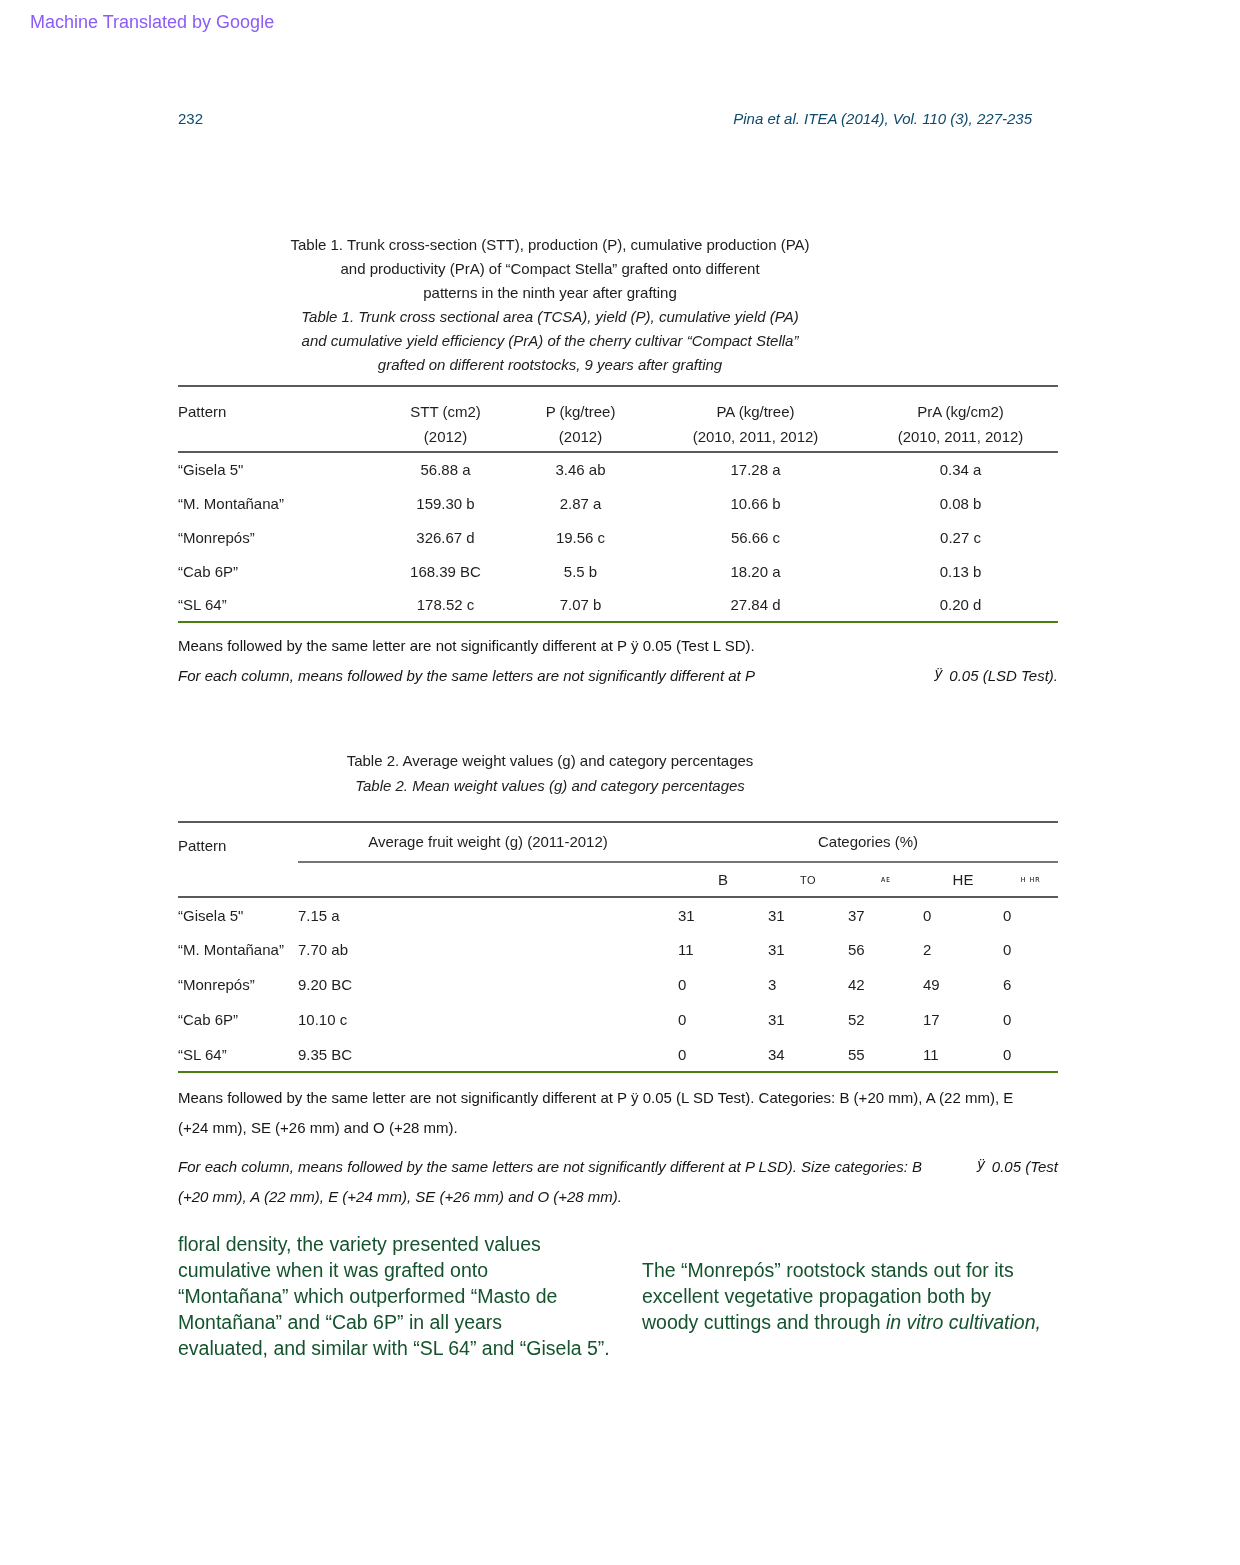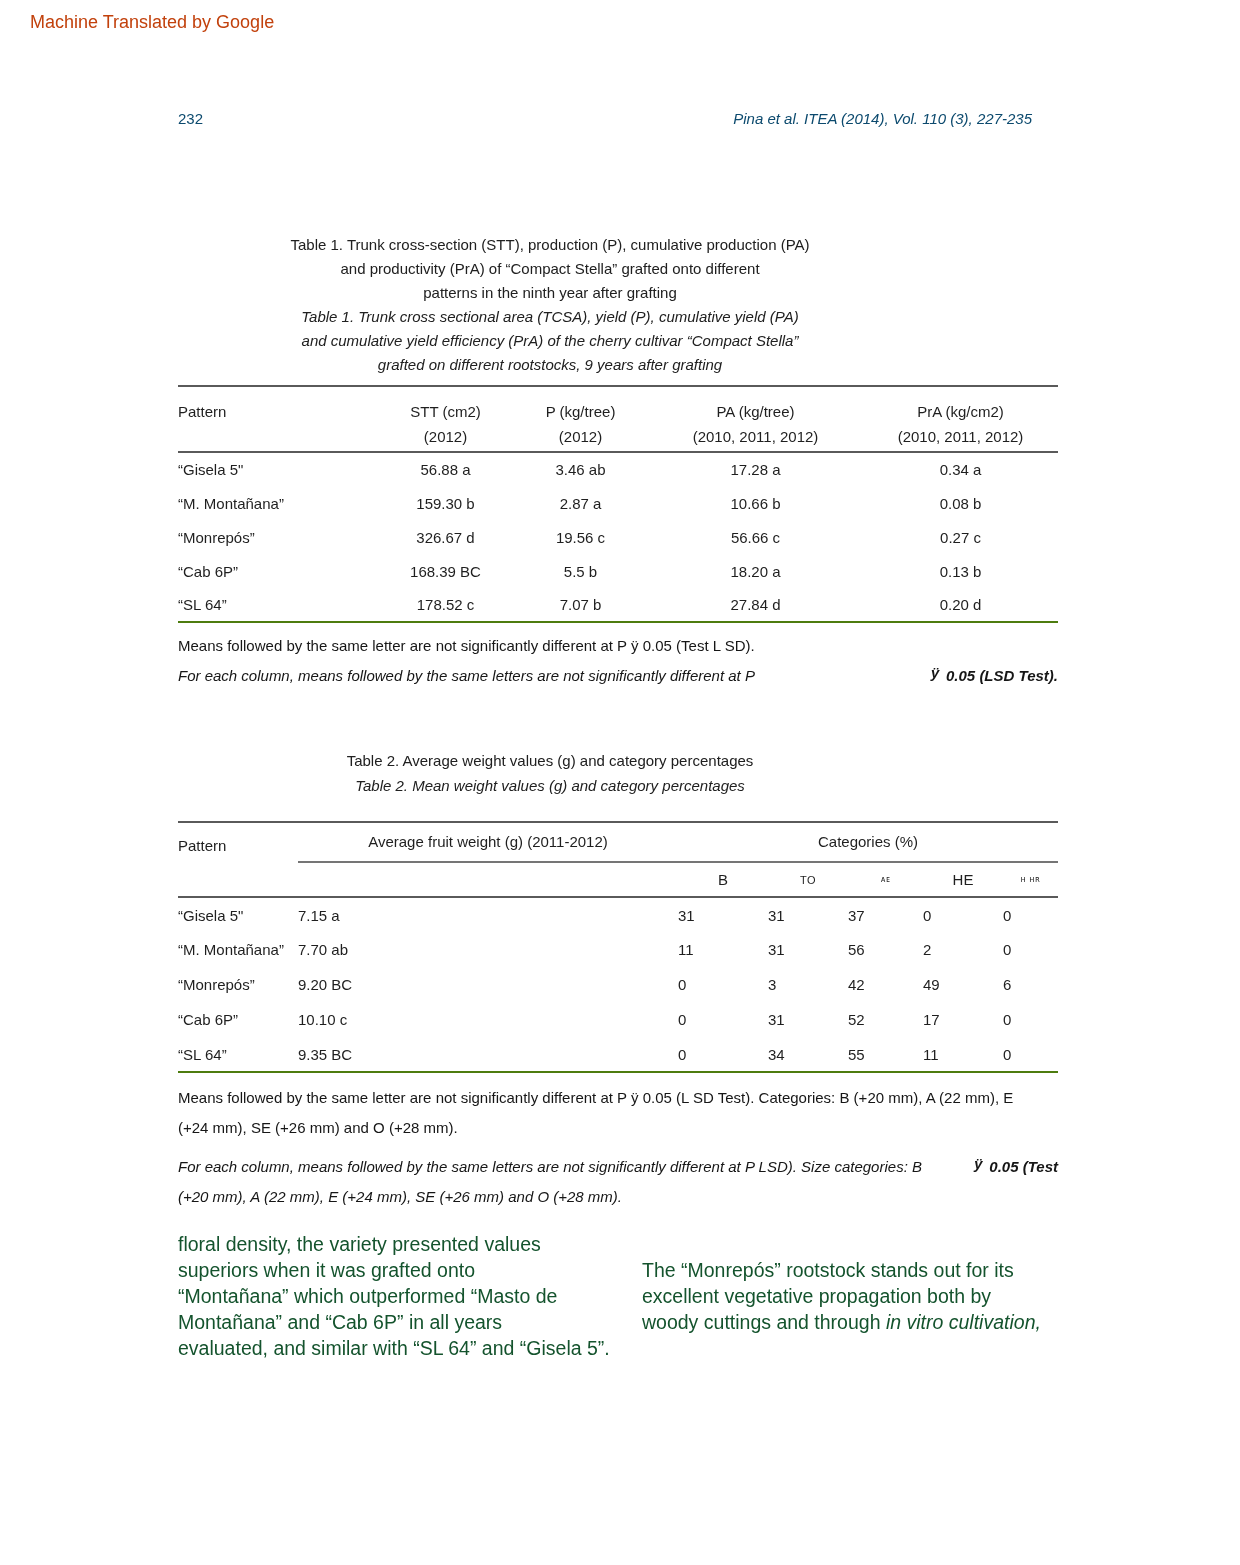--- a/index.html
+++ b/index.html
@@ -6,21 +6,21 @@
   html, body { background: #ffffff; }
   body {
     width: 1240px; height: 1565px;
     font-family: "Liberation Sans", sans-serif;
     color: #1b1b1b;
     position: relative;
     overflow: hidden;
   }
   .banner {
     position: absolute; top: 12px; left: 30px;
-    font-size: 18px; color: #c2410c;
+    font-size: 18px; color: #8b5cf6;
   }
   .content { position: absolute; left: 178px; top: 110px; width: 880px; }
 
   .page-head { display: flex; justify-content: space-between; font-size: 15px; color: #0c4a6e; }
   .page-num { }
   .citation { font-style: italic; padding-right: 26px; }
 
   .caption-block { margin-top: 106px; width: 744px; text-align: center; font-size: 15px; line-height: 24px; color: #202020; }
   .caption-block.t2 { margin-top: 64px; line-height: 25px; }
   .cap-es { font-style: italic; }
@@ -45,21 +45,21 @@
   .t2-table tbody td { height: 35px; vertical-align: middle; }
   .t2-table tbody td.col-pattern { text-align: left; }
   .sub-b, .sub-he { font-size: 15px; }
   .sub-to { font-size: 11px; letter-spacing: 0.5px; }
   .sub-tiny { font-size: 8px; font-family: "DejaVu Sans", sans-serif; letter-spacing: 0.5px; }
 
   .note { font-size: 15px; margin-top: 14px; color: #161616; }
   .note + .note { margin-top: 13px; }
   .note-flex { display: flex; justify-content: space-between; align-items: baseline; }
   .italic { font-style: italic; gap: 12px; }
-  .sig-right { font-style: italic; white-space: nowrap; font-weight: bold; }
+  .sig-right { font-style: italic; white-space: nowrap; }
   .sig-sym { position: relative; top: -3px; display: inline-block; margin-right: 7px; }
   .note-line2 { margin-top: 10px; }
 
   .notes2-block { margin-top: 16px; }
 
   .body-cols { display: flex; margin-top: 26px; font-size: 19.5px; line-height: 26px; color: #14532d; }
   .bcol-left { width: 464px; }
   .bcol-right { width: 416px; }
   .bline { white-space: nowrap; }
   .blank-line { height: 26px; }
@@ -244,21 +244,21 @@
     <div class="note note-flex italic" style="margin-top:22px;">
       <span>For each column, means followed by the same letters are not significantly different at P LSD). Size categories: B</span>
       <span class="sig-right"><span class="sig-sym">ÿ</span><span>0.05 (Test</span></span>
     </div>
     <div class="note note-line2 italic">(+20 mm), A (22 mm), E (+24 mm), SE (+26 mm) and O (+28 mm).</div>
   </div>
 
   <div class="body-cols">
     <div class="bcol-left">
       <div class="bline">floral density, the variety presented values</div>
-      <div class="bline">superiors when it was grafted onto</div>
+      <div class="bline">cumulative when it was grafted onto</div>
       <div class="bline">“Montañana” which outperformed “Masto de</div>
       <div class="bline">Montañana” and “Cab 6P” in all years</div>
       <div class="bline">evaluated, and similar with “SL 64” and “Gisela 5”.</div>
     </div>
     <div class="bcol-right">
       <div class="blank-line"></div>
       <div class="bline">The “Monrepós” rootstock stands out for its</div>
       <div class="bline">excellent vegetative propagation both by</div>
       <div class="bline"><span>woody cuttings and through </span><span class="italic">in vitro cultivation,</span></div>
     </div>

